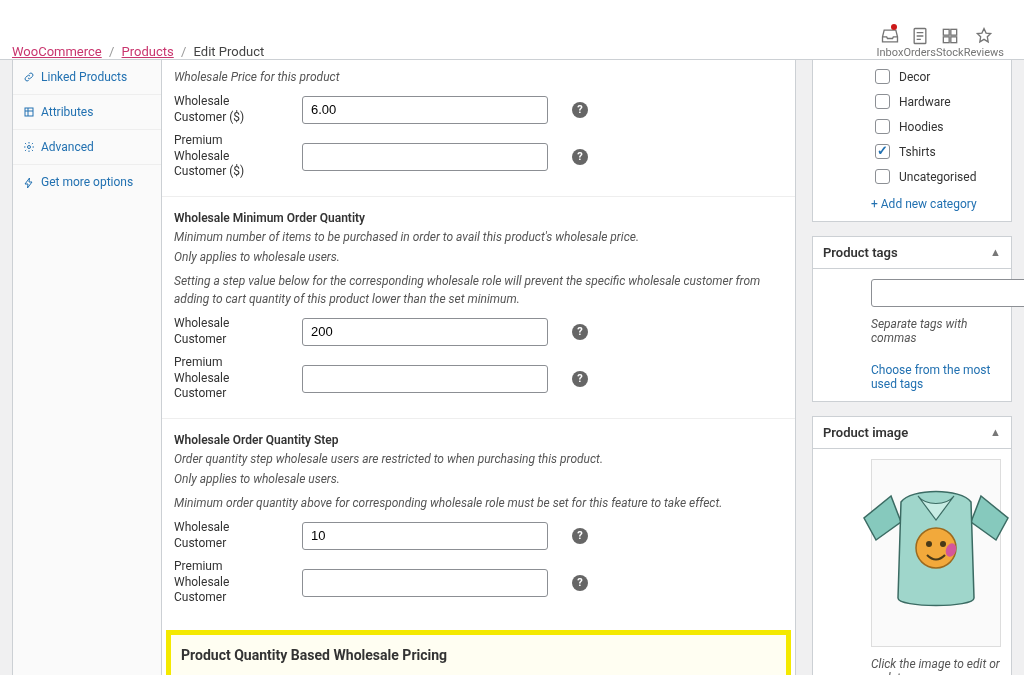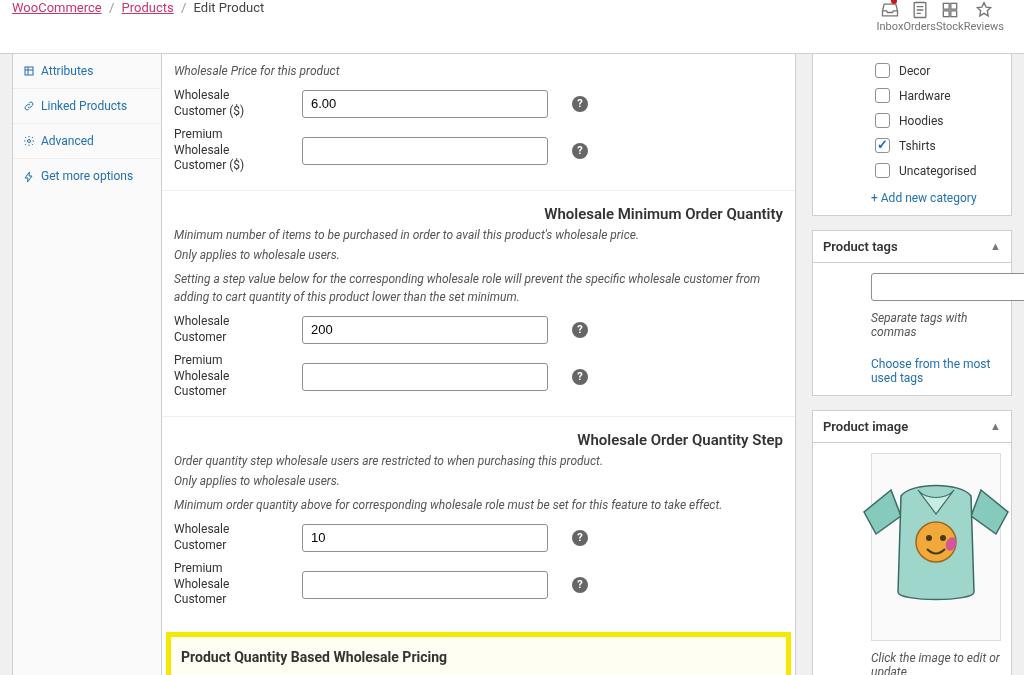--- a/index.html
+++ b/index.html
@@ -9,23 +9,23 @@
     font-size: 13px;
     color: #333;
     background: #f0f0f1;
   }
   a { color: #2271b1; text-decoration: none; }
 
   
   .topbar {
     display: flex;
     justify-content: space-between;
-    align-items: flex-start;
+    align-items: flex-end;
     background: #fff;
-    height: 54px;
+    height: 60px;
     border-bottom: 1px solid #ccd0d4;
     padding: 0 12px;
   }
   .breadcrumbs { font-size: 13px; color: #444; }
   .breadcrumbs a { color: #c9356e; text-decoration: underline; }
   .breadcrumbs .sep { margin: 0 4px; color: #999; }
   .top-icons { display: flex; padding-right: 8px; }
   .top-icon { display: flex; flex-direction: column; align-items: center; font-size: 11px; color: #757575; position: relative; cursor: pointer; }
   .top-icon svg { width: 20px; height: 20px; stroke: #757575; }
   .top-icon .dot { position:absolute; top:-2px; right:6px; width:6px; height:6px; border-radius:50%; background:#cc1818; }
@@ -65,21 +65,21 @@
     border-top: none;
     border-left: none;
     padding: 0 0 12px 0;
     font-size: 12px;
   }
   .panel-inner { padding: 0; }
   .section {
     padding: 6px 12px 8px 12px;
   }
   .section + .section { border-top: 1px solid #eee; padding-top: 10px; }
-  .section h3 { font-size: 15px; font-weight: 600; margin: 4px 0 3px 0; text-align: right; }
+  .section h3 { font-size: 12px; font-weight: 600; margin: 4px 0 3px 0; }
   .section .desc, .section .desc em { font-style: italic; color: #555; font-size: 12px; line-height: 1.5; }
   .section .desc { margin: 2px 0; }
   .field-row {
     display: flex; align-items: center; gap: 24px;
     margin: 8px 0;
   }
   .field-row label {
     width: 104px;
     font-size: 12px;
     color: #333;
@@ -200,30 +200,30 @@
     </div>
   </div>
 </div>
 
 <div class="wrap">
 
   <div class="left-col">
     <div class="side-tabs">
       <div class="tab">
         <svg viewBox="0 0 24 24">
+            <path d="M10 14a4 4 0 005.66 0l3-3a4 4 0 00-5.66-5.66l-1 1M14 10a4 4 0 00-5.66 0l-3 3a4 4 0 005.66 5.66l1-1"></path>
+          </svg>
+        <span>Linked Products</span>
+      </div>
+      <div class="tab">
+        <svg viewBox="0 0 24 24">
             <rect x="4" y="4" width="16" height="16"></rect>
             <path d="M4 10h16M10 4v16"></path>
           </svg>
         <span>Attributes</span>
-      </div>
-      <div class="tab">
-        <svg viewBox="0 0 24 24">
-            <path d="M10 14a4 4 0 005.66 0l3-3a4 4 0 00-5.66-5.66l-1 1M14 10a4 4 0 00-5.66 0l-3 3a4 4 0 005.66 5.66l1-1"></path>
-          </svg>
-        <span>Linked Products</span>
       </div>
       <div class="tab">
         <svg viewBox="0 0 24 24">
             <circle cx="12" cy="12" r="3"></circle>
             <path d="M12 2v3M12 19v3M4.2 4.2l2.1 2.1M17.7 17.7l2.1 2.1M2 12h3M19 12h3M4.2 19.8l2.1-2.1M17.7 6.3l2.1-2.1"></path>
           </svg>
         <span>Advanced</span>
       </div>
       <div class="tab last">
         <svg viewBox="0 0 24 24">

